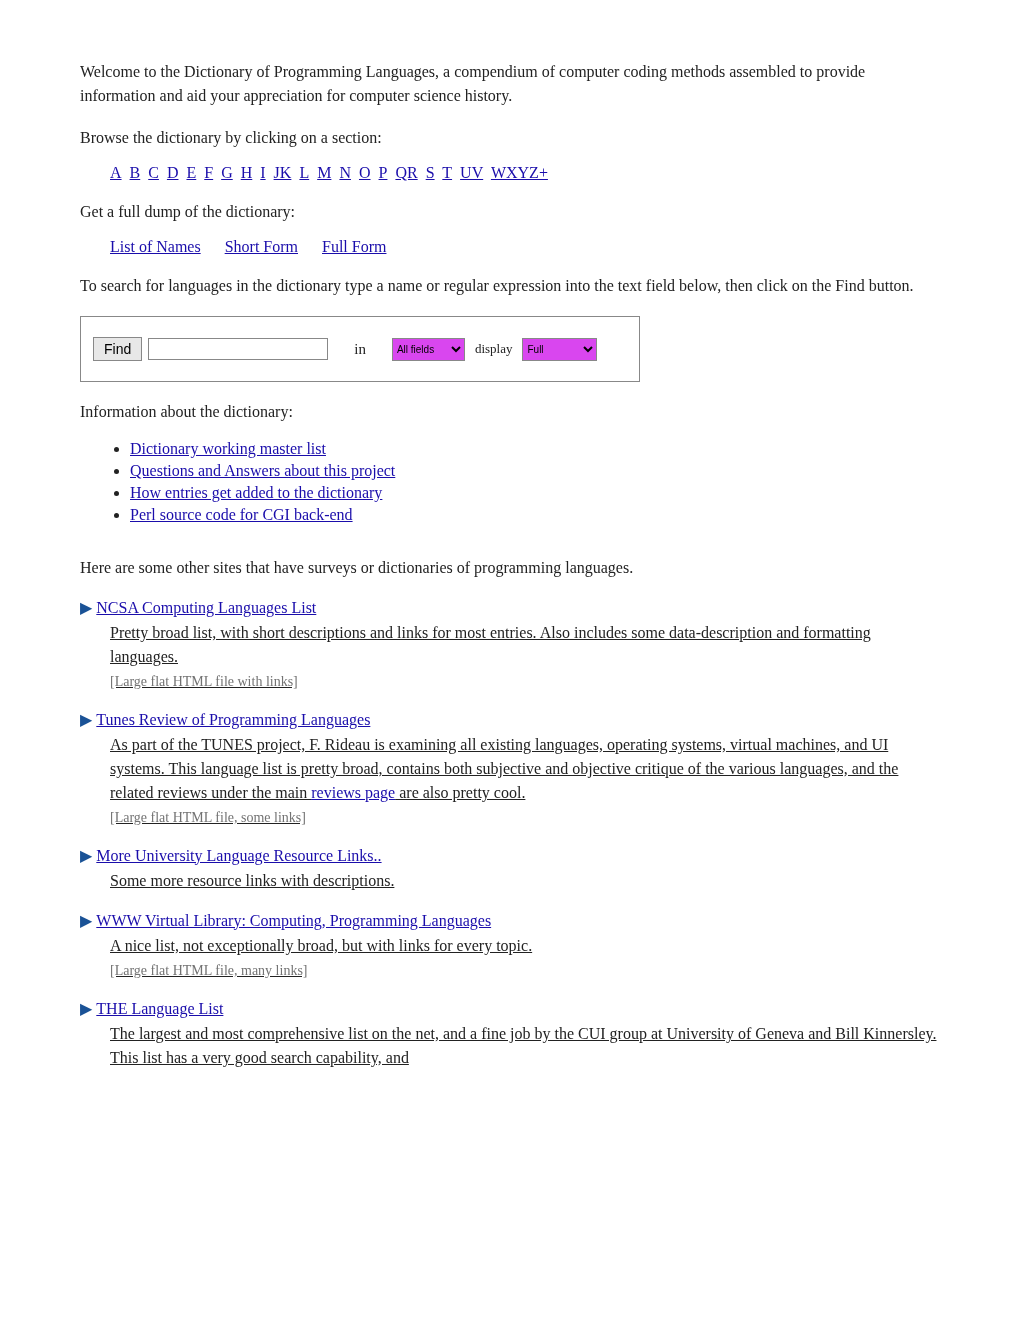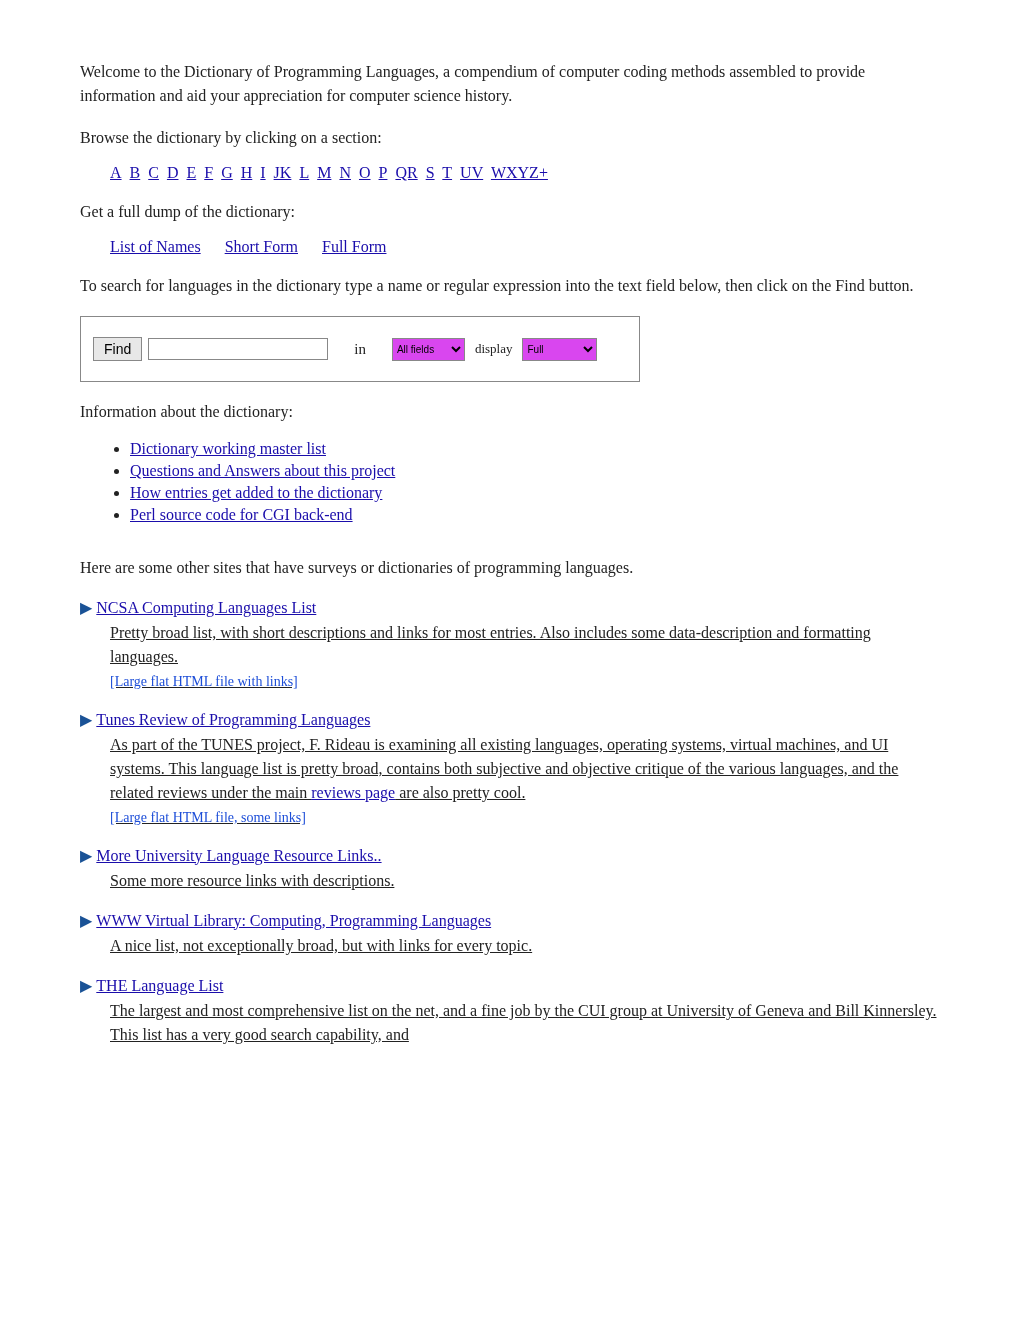--- a/index.html
+++ b/index.html
@@ -80,21 +80,21 @@
       font-size: 16px;
       display: inline-block;
     }
     .site-entry .site-body {
       margin-left: 30px;
       line-height: 1.5;
       text-decoration: underline;
     }
     .site-entry .site-body .file-note {
       font-size: 14px;
-      color: #1d4ed8;
+      color: #737373;
       margin-top: 2px;
     }
   </style>
 </head>
 <body>
 
 <div class="section">
   <p>Welcome to the Dictionary of Programming Languages, a compendium of computer coding methods assembled to provide information and aid your appreciation for computer science history.</p>
 </div>
 
@@ -198,20 +198,21 @@
     </div>
   </div>
 
   <div class="site-entry">
     <div class="site-title-row">
       <span class="arrow-icon">▶</span>
       <a href="#">WWW Virtual Library: Computing, Programming Languages</a>
     </div>
     <div class="site-body">
       <span>A nice list, not exceptionally broad, but with links for every topic.</span>
+      <div class="file-note">[Large flat HTML file, many links]</div>
     </div>
   </div>
 
   <div class="site-entry">
     <div class="site-title-row">
       <span class="arrow-icon">▶</span>
       <a href="#">THE Language List</a>
     </div>
     <div class="site-body">
       <span>The largest and most comprehensive list on the net, and a fine job by the CUI group at University of Geneva and Bill Kinnersley. This list has a very good search capability, and</span>

